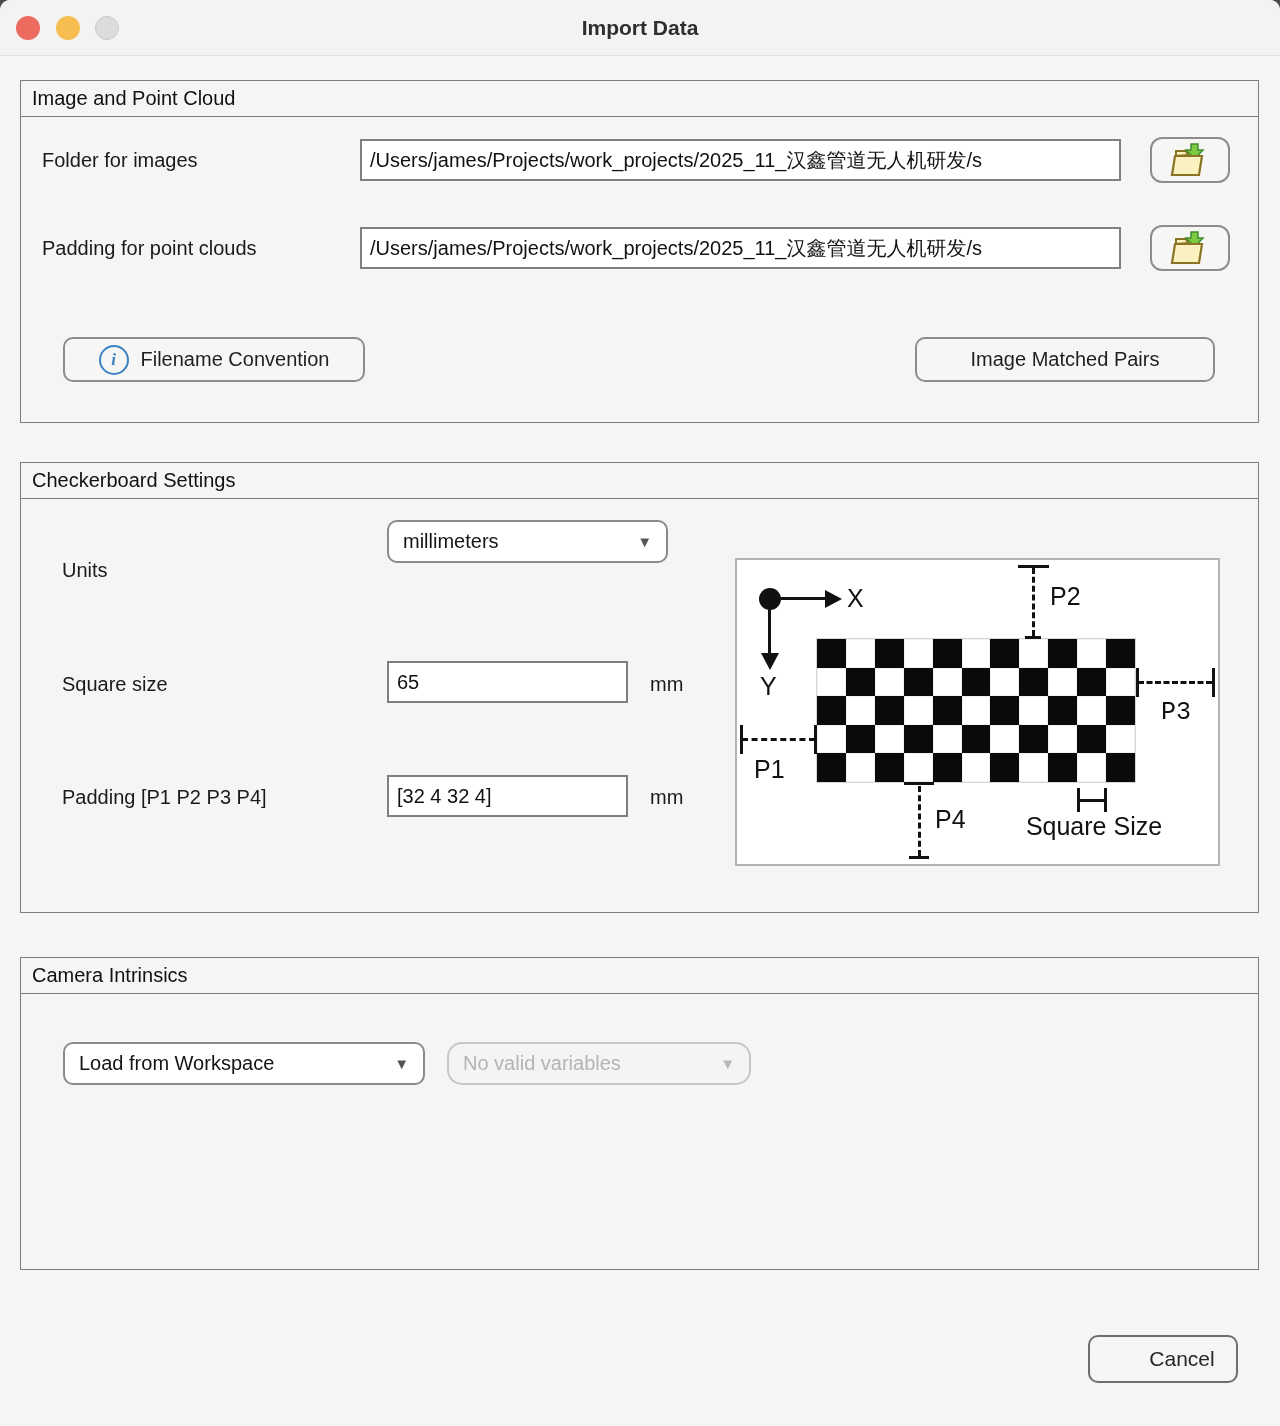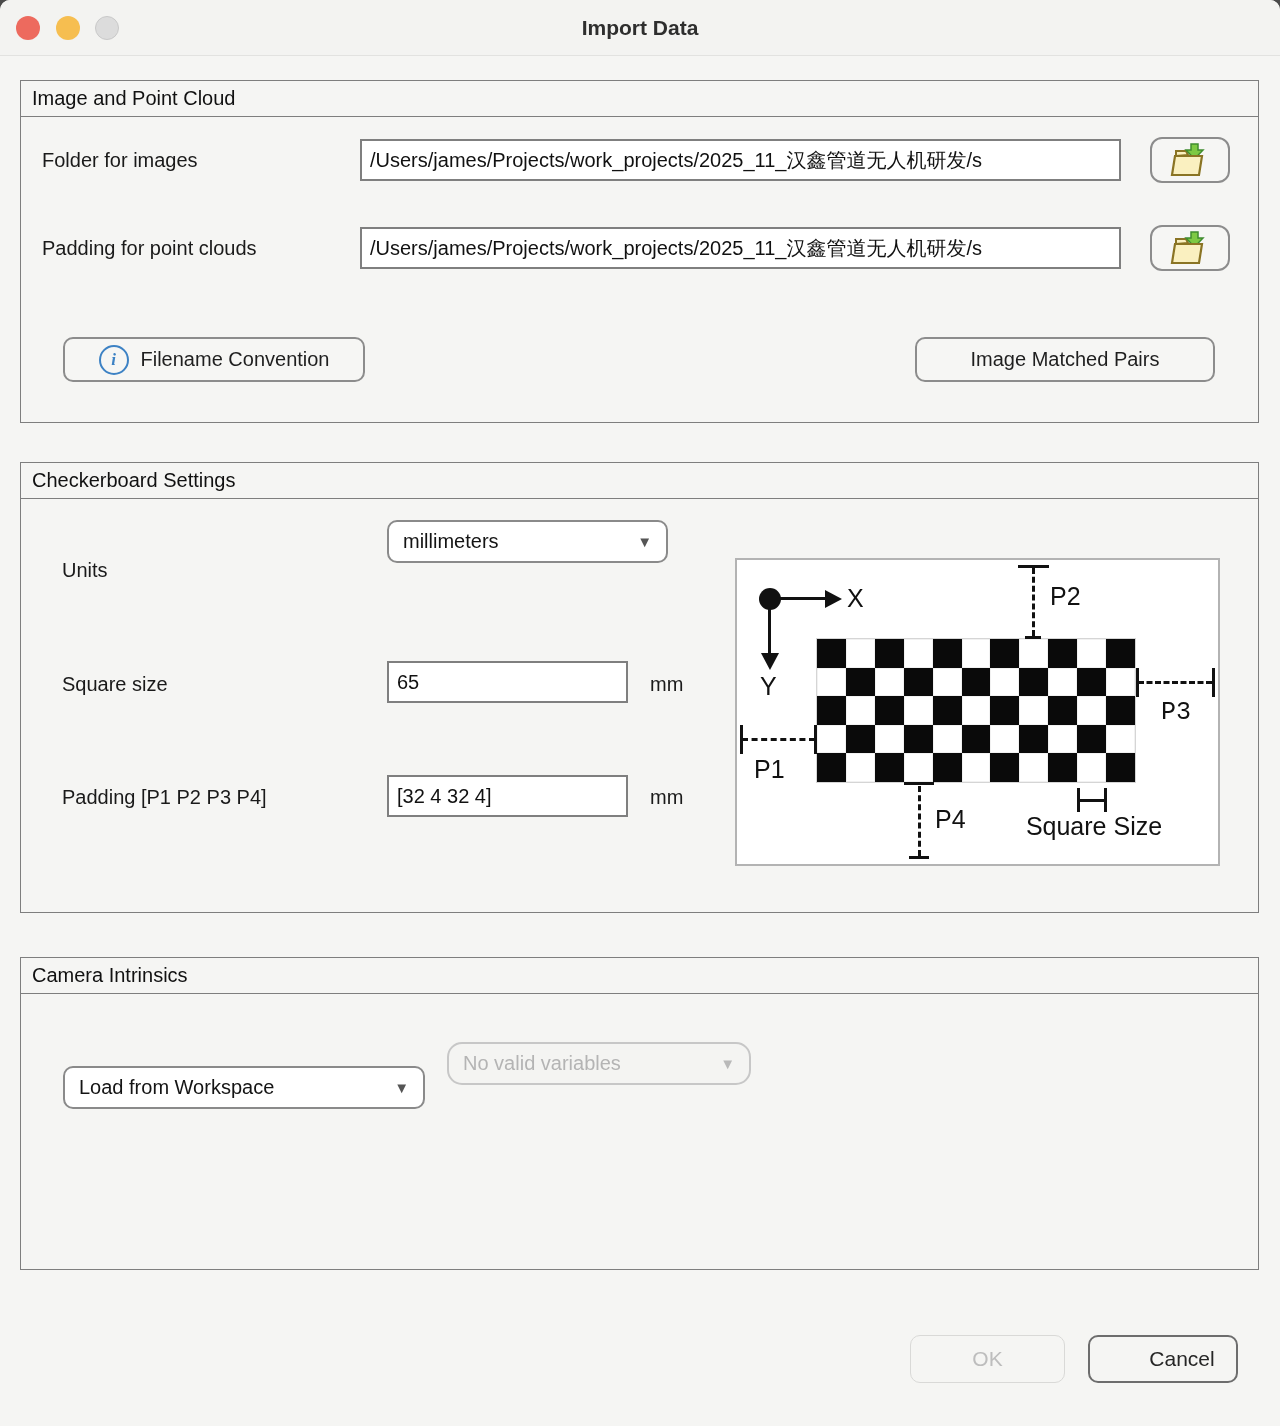--- a/index.html
+++ b/index.html
@@ -212,29 +212,26 @@
 
     <div class="tick-v" style="left:340px;top:228px;height:24px;"></div>
     <div class="tick-h" style="left:341px;top:239px;width:27px;"></div>
     <div class="tick-v" style="left:367px;top:228px;height:24px;"></div>
     <div class="diag-label" style="left:272px;top:252px;width:170px;text-align:center;">Square Size</div>
   </div>
 
   <div class="section sec3">
     <div class="section-header">Camera Intrinsics</div>
   </div>
-  <div class="dropdown" style="left:63px;top:1042px;width:362px;margin-top:24px;">
+  <div class="dropdown" style="left:63px;top:1042px;width:362px;">
     <span>Load from Workspace</span>
     <span class="tri">▼</span>
   </div>
   <div class="dropdown disabled" style="left:447px;top:1042px;width:304px;border-radius:15px;">
     <span>No valid variables</span>
     <span class="tri">▼</span>
   </div>
 
-  <div class="footer-btn ok-btn">
-    <span>OK</span>
-  </div>
   <div class="footer-btn cancel-btn">
     <span>Cancel</span>
   </div>
 
 </div>
 
 </body></html>

